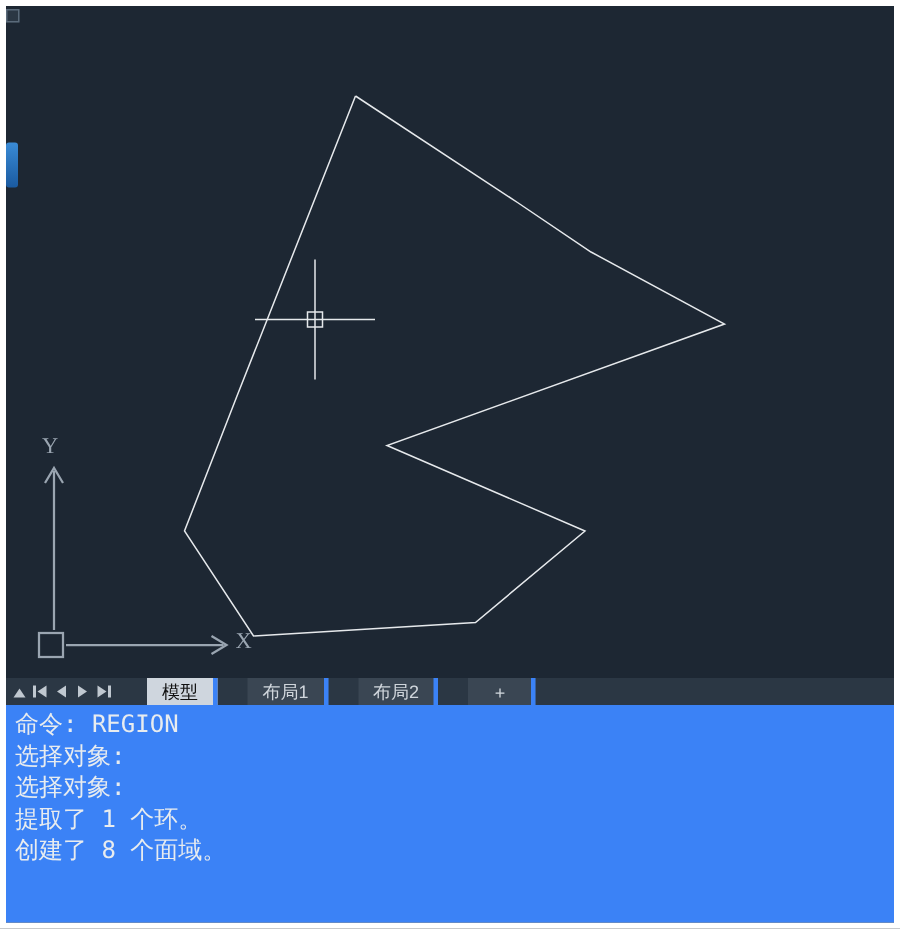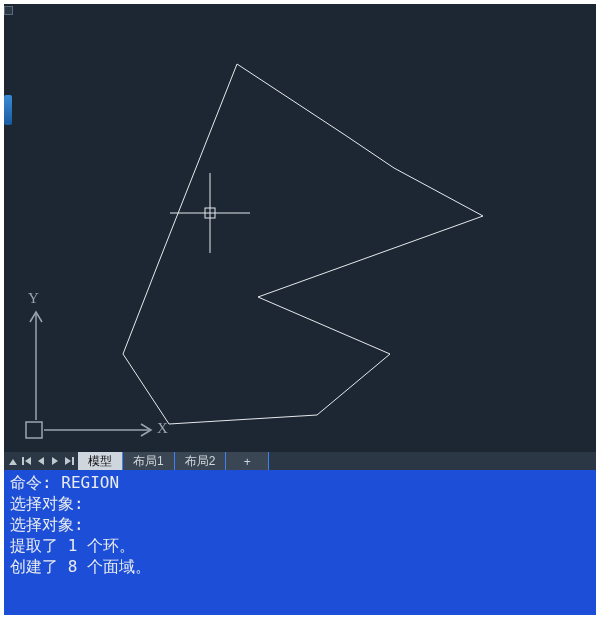--- a/index.html
+++ b/index.html
@@ -83,37 +83,38 @@
     justify-content: center;
     color: #c0c8d0;
     cursor: pointer;
   }
   .tab-nav-btn svg { display:block; }
   .tab {
     padding: 1px 10px 0 10px;
     display: flex;
     align-items: center;
     cursor: pointer;
-    border-right: 1px solid #3b82f6;
+    border-right: 3px solid #3b82f6;
     background: #3a4653;
+    margin-left: 20px;
   }
   .tab.active {
     background: #cfd6de;
     color: #111;
     font-weight: 500;
   }
   .tab.add {
     width: 22px;
     justify-content: center;
     background: #3a4653;
   }
   .cmd-area {
     width: 100%;
     flex: 1;
-    background: #1d4ed8;
+    background: #3b82f6;
     color: #e8ecef;
     font-size: 16px;
     line-height: 21px;
     padding: 2px 6px 6px 6px;
     box-sizing: border-box;
     font-family: "SimSun", "Microsoft YaHei", monospace;
     white-space: pre;
   }
   .cmd-line { display:block; }
   .app-flex {

